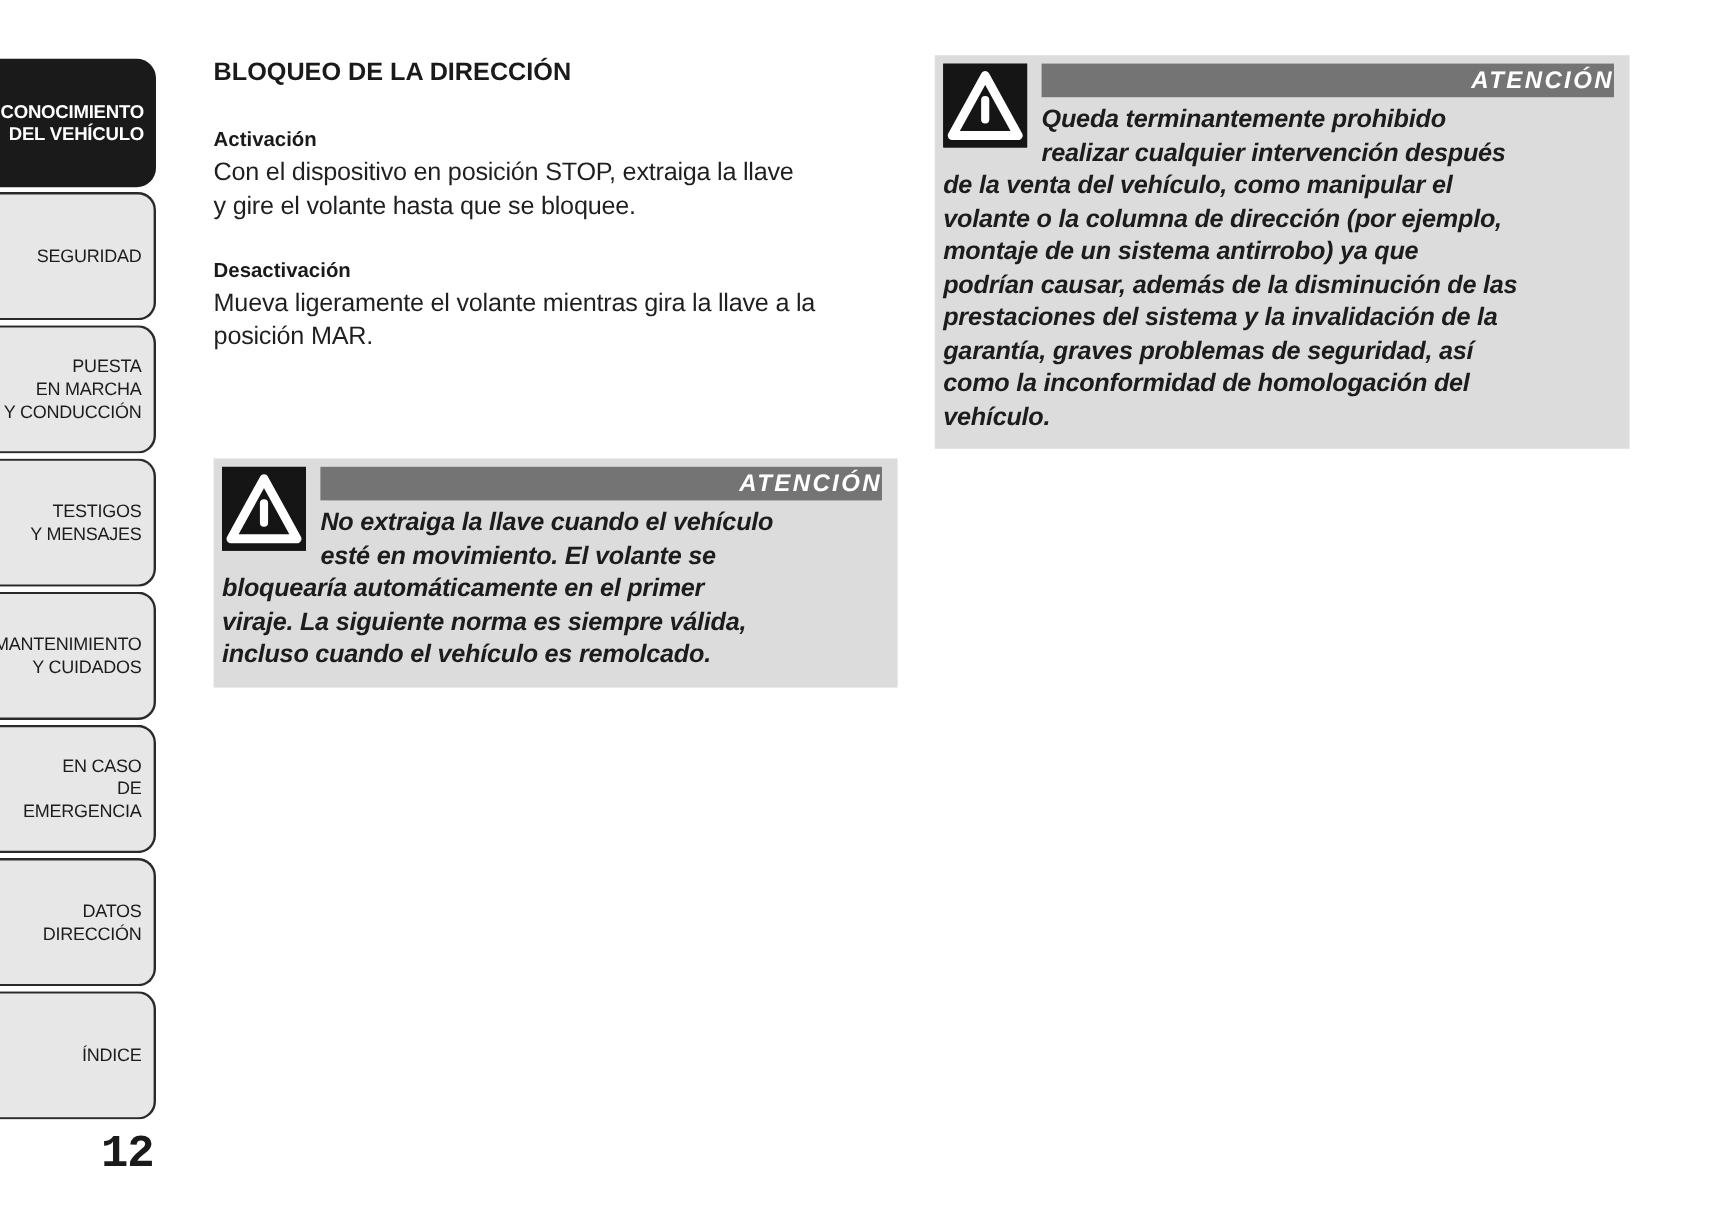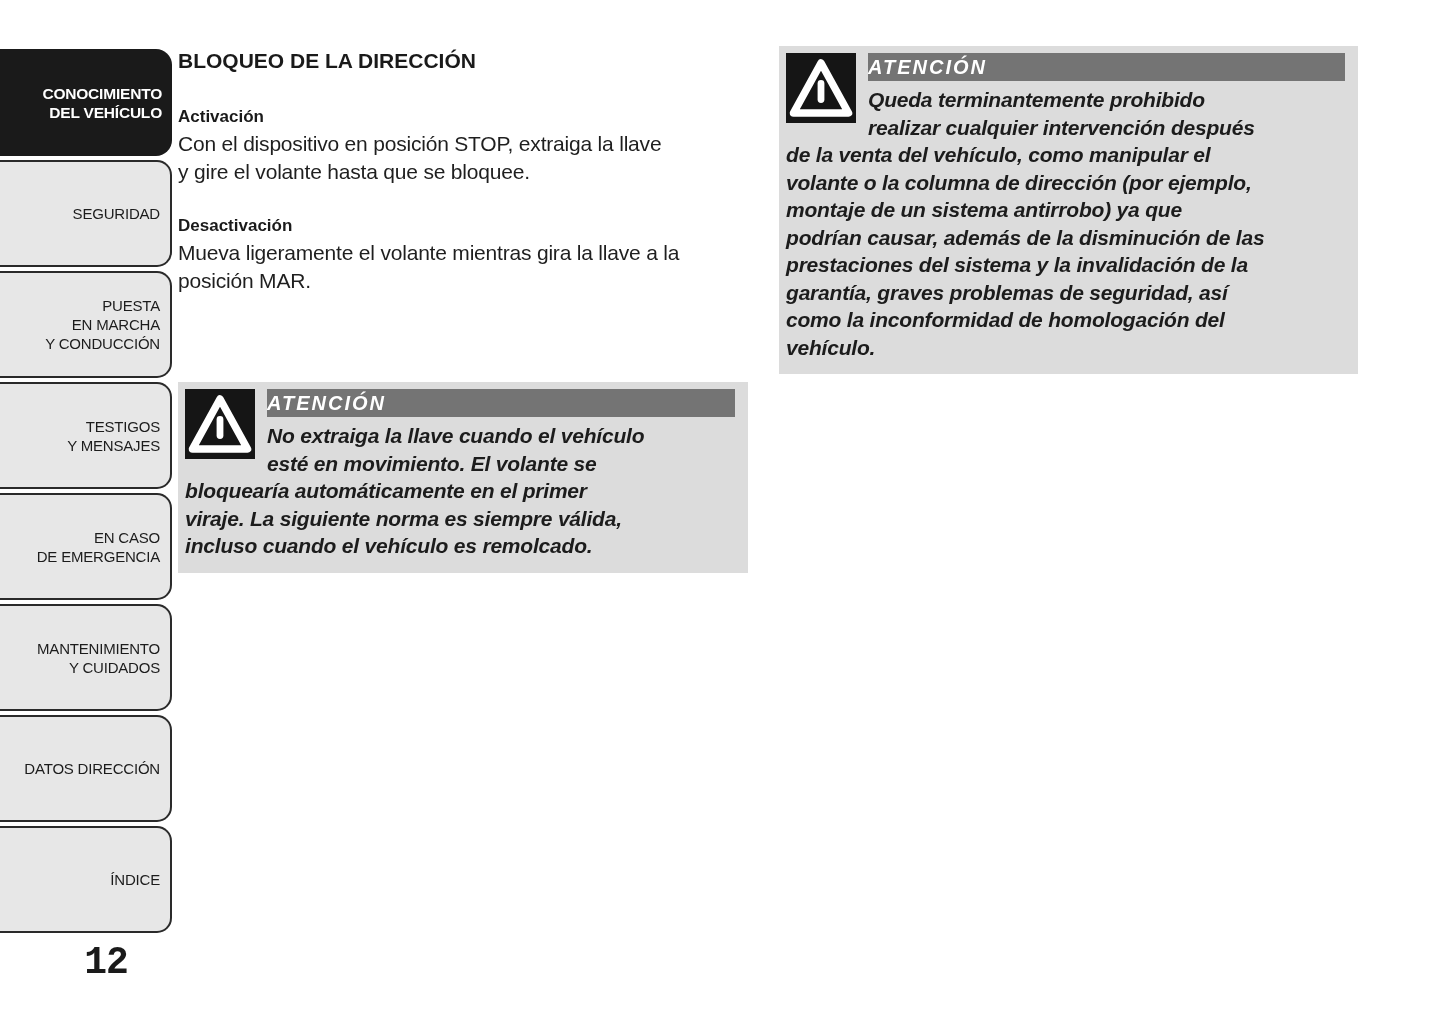--- a/index.html
+++ b/index.html
@@ -7,21 +7,21 @@
   .page {
     position:relative; width:1445px; height:1019px;
     background:#ffffff; overflow:hidden;
     font-family:"Liberation Sans","DejaVu Sans",sans-serif;
     color:#1c1c1c;
   }
 
   
   .sidebar { position:absolute; left:0; top:49px; width:157px; }
   .tab {
-    width:172px; height:107px; margin-bottom:4px;
+    width:130px; height:107px; margin-bottom:4px;
     background:#e7e7e7;
     border:2px solid #2a2a2a; border-left:none;
     border-radius:0 15px 15px 0;
     display:flex; align-items:center; justify-content:flex-end;
     padding-right:10px;
   }
   .tab-label {
     font-size:15px; line-height:19px; text-align:right;
     letter-spacing:-0.2px; white-space:pre-line; color:#1c1c1c;
   }
@@ -55,21 +55,21 @@
   .warning-icon {
     float:left; width:70px; height:70px;
     margin-right:12px; margin-bottom:8px;
     background:#151515; display:block;
   }
   .warning-icon svg { display:block; width:70px; height:70px; }
   .warning-header {
     overflow:hidden; height:28px; margin-right:3px; margin-bottom:5px;
     background:#747474; color:#ffffff;
     font-size:20px; font-style:italic; font-weight:bold;
-    text-align:left; line-height:28px; letter-spacing:2px;
+    text-align:right; line-height:28px; letter-spacing:2px;
   }
   .warning-text {
     font-size:21px; font-style:italic; font-weight:bold;
     line-height:27.5px; white-space:pre-line; letter-spacing:-0.2px;
     color:#1c1c1c;
   }
 </style>
 </head>
 <body>
 
@@ -86,26 +86,26 @@
     <div class="tab">
       <span class="tab-label">PUESTA
 EN MARCHA
 Y CONDUCCIÓN</span>
     </div>
     <div class="tab">
       <span class="tab-label">TESTIGOS
 Y MENSAJES</span>
     </div>
     <div class="tab">
+      <span class="tab-label">MANTENIMIENTO
+Y CUIDADOS</span>
+    </div>
+    <div class="tab">
       <span class="tab-label">EN CASO
 DE EMERGENCIA</span>
-    </div>
-    <div class="tab">
-      <span class="tab-label">MANTENIMIENTO
-Y CUIDADOS</span>
     </div>
     <div class="tab">
       <span class="tab-label">DATOS DIRECCIÓN</span>
     </div>
     <div class="tab">
       <span class="tab-label">ÍNDICE</span>
     </div>
   </nav>
 
   <div class="page-number">12</div>

